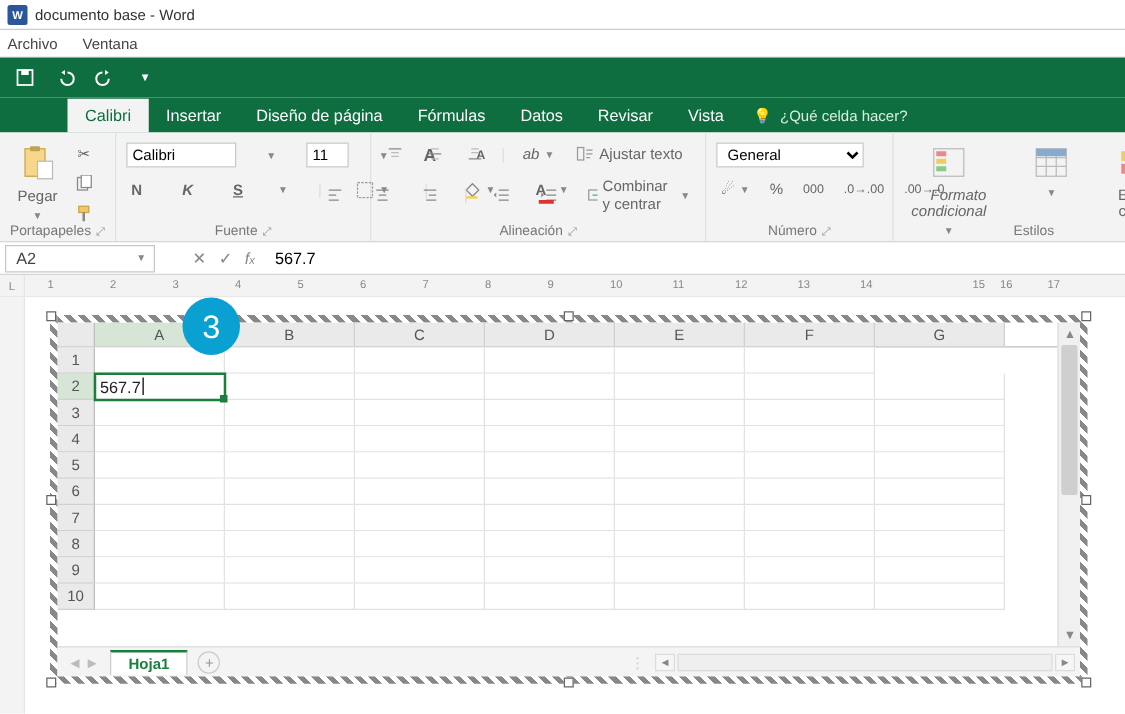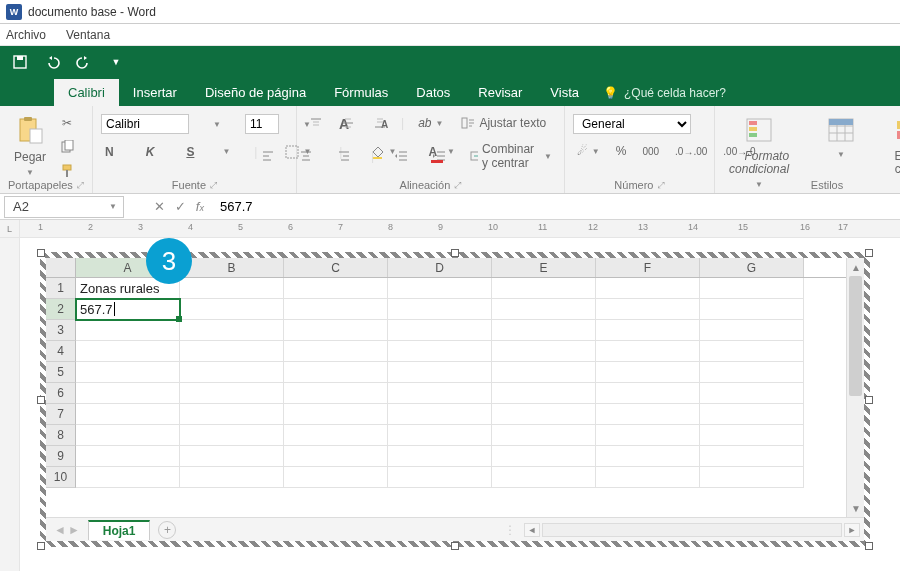--- a/index.html
+++ b/index.html
@@ -418,21 +418,21 @@
       <span class="tick" style="left: 218px;">5</span>
       <span class="tick" style="left: 268px;">6</span>
       <span class="tick" style="left: 318px;">7</span>
       <span class="tick" style="left: 368px;">8</span>
       <span class="tick" style="left: 418px;">9</span>
       <span class="tick" style="left: 468px;">10</span>
       <span class="tick" style="left: 518px;">11</span>
       <span class="tick" style="left: 568px;">12</span>
       <span class="tick" style="left: 618px;">13</span>
       <span class="tick" style="left: 668px;">14</span>
-      <span class="tick" style="left: 718px;">15</span>
+      <span class="tick" style="left: 758px;">15</span>
       <span class="tick" style="left: 768px; margin-left: 12px;">16</span>
       <span class="tick" style="left: 818px;">17</span>
     </div>
 </div>
 
 <div class="doc-area">
   <div class="vruler"></div>
   <div class="page">
 
     <div class="embedded">
@@ -456,23 +456,20 @@
                 <div class="ch">B</div>
                 <div class="ch">C</div>
                 <div class="ch">D</div>
                 <div class="ch">E</div>
                 <div class="ch">F</div>
                 <div class="ch">G</div>
               </div>
             <div class="rows" id="rows">
                 <div class="r">
                   <div class="rh">1</div>
-                  <div class="cell">
-                    <span>Zonas rurales</span>
-                  </div>
                   <div class="cell"></div>
                   <div class="cell"></div>
                   <div class="cell"></div>
                   <div class="cell"></div>
                   <div class="cell"></div>
                   <div class="cell"></div>
                 </div>
                 <div class="r">
                   <div class="rh sel">2</div>
                   <div class="cell active">

